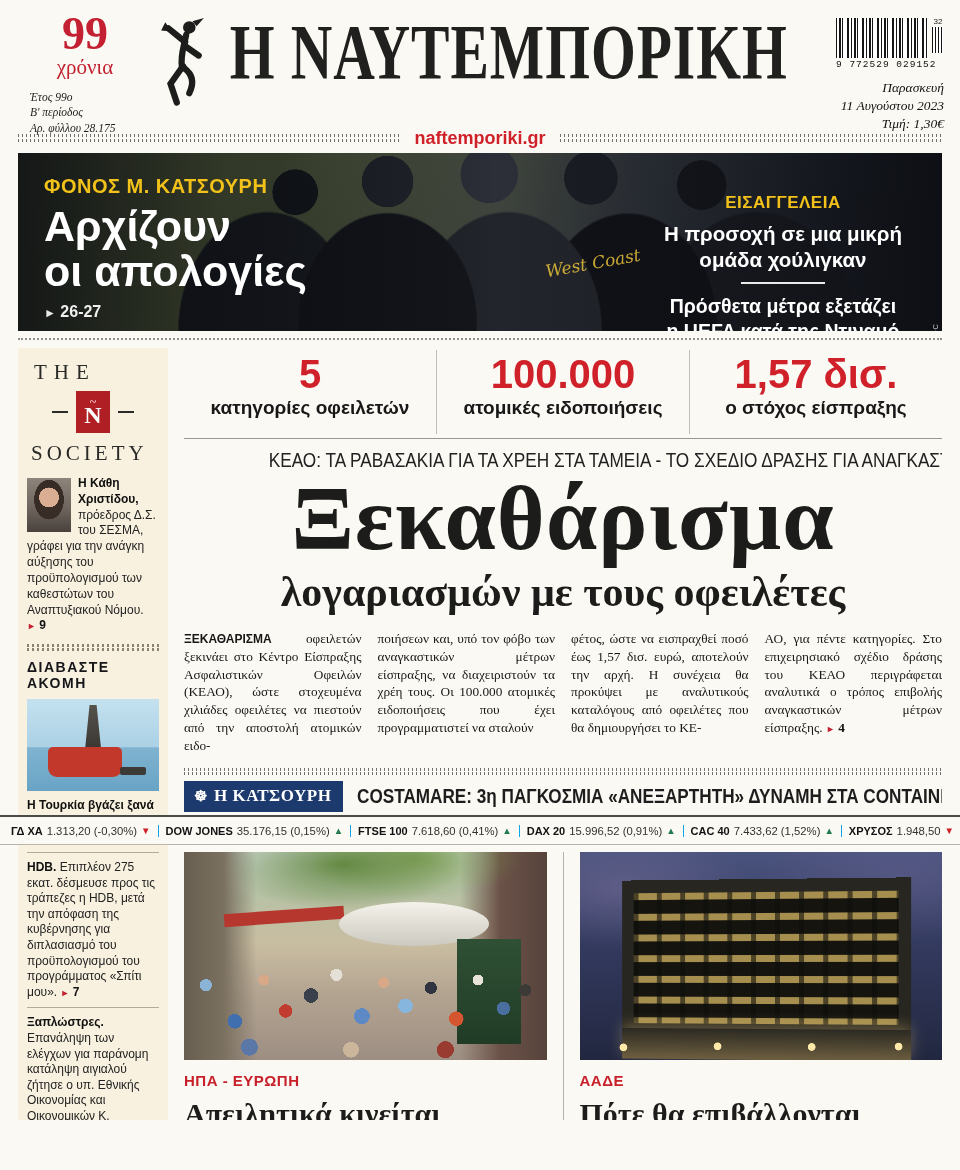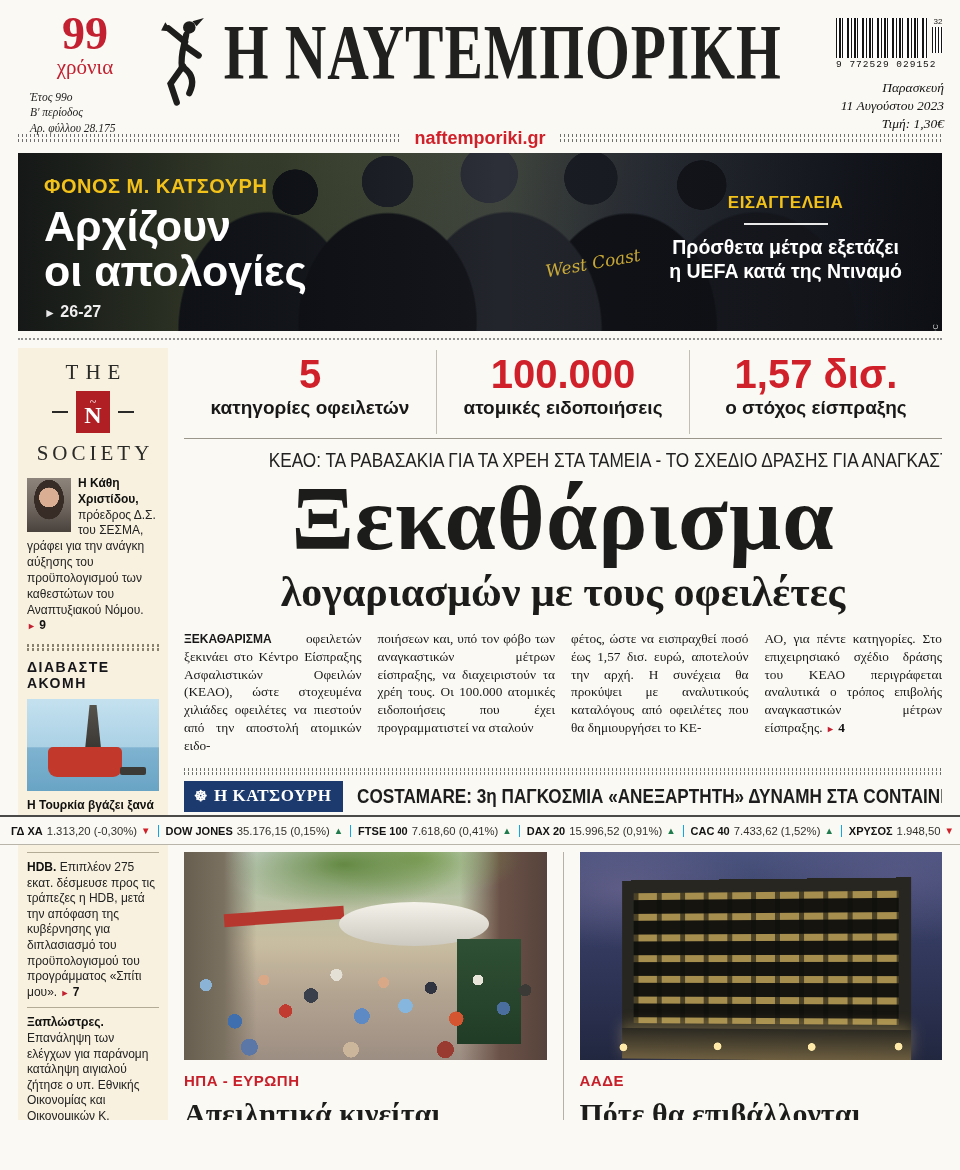--- a/index.html
+++ b/index.html
@@ -6,21 +6,21 @@
   body{width:960px;height:1170px;background:#fbf9f3;font-family:"Liberation Sans",sans-serif;color:#1a1a1a;overflow:hidden;}
   .page{position:relative;width:960px;height:851px;}
 
   
   .masthead{display:flex;align-items:flex-start;padding:10px 16px 0 16px;height:118px;}
   .mh-left{width:138px;text-align:center;padding-top:6px;}
   .mh-years{font-family:"Liberation Serif",serif;font-weight:bold;font-size:46px;line-height:.8;color:#c32031;}
   .mh-years-label{font-family:"Liberation Serif",serif;font-size:21px;color:#c32031;margin-top:2px;}
   .mh-edition{margin-top:10px;text-align:left;padding-left:14px;font-family:"Liberation Serif",serif;font-style:italic;font-size:11.5px;line-height:1.35;color:#222;}
   .mh-hermes{width:58px;padding-top:8px;flex:none;}
-  .mh-title-wrap{flex:1;text-align:left;padding-top:12px;}
+  .mh-title-wrap{flex:1;text-align:center;padding-top:12px;}
   .mh-title{display:inline-block;font-family:"Liberation Serif",serif;font-weight:bold;font-size:60px;letter-spacing:1px;color:#20211f;transform:scaleY(1.32) scaleX(.96);transform-origin:center 70%;white-space:nowrap;}
   .mh-right{width:138px;text-align:right;padding-top:8px;}
   .barcode-wrap{display:inline-block;text-align:left;}
   .barcode-row{display:flex;align-items:flex-start;gap:4px;}
   .barcode{width:92px;height:40px;background:repeating-linear-gradient(90deg,#151515 0 1px,#fff 1px 3px,#151515 3px 5px,#fff 5px 6px,#151515 6px 7px,#fff 7px 11px,#151515 11px 13px,#fff 13px 15px);}
   .barcode-side{width:12px;}
   .barcode-issue{font-size:8px;text-align:center;line-height:1;}
   .barcode-mini{width:11px;height:26px;margin-top:1px;background:repeating-linear-gradient(90deg,#151515 0 1px,#fff 1px 3px);}
   .barcode-digits{font-family:"Liberation Mono",monospace;font-size:9.5px;letter-spacing:1px;margin-top:1px;color:#111;}
   .mh-date{margin-top:8px;font-family:"Liberation Serif",serif;font-style:italic;font-size:13.5px;line-height:1.35;color:#111;}
@@ -55,21 +55,21 @@
   .hero-credit{position:absolute;right:2px;bottom:8px;color:#cfcfcf;font-size:7.5px;transform:rotate(-90deg);transform-origin:right bottom;letter-spacing:1px;}
   .hero-graffiti{position:absolute;left:57%;top:56%;color:#e8c23a;font-family:"DejaVu Serif",serif;font-style:italic;font-size:17px;transform:rotate(-10deg);opacity:.85;}
   .dotrule{border-top:2px dotted #8f8f8f;margin:7px 18px 0 18px;}
 
   
   .main{display:flex;margin:8px 18px 0 18px;height:772px;}
   .sidebar{width:150px;flex:none;background:#f8f1df;padding:8px 9px;box-sizing:border-box;overflow:hidden;}
   .maincol{flex:1;padding-left:16px;overflow:hidden;}
 
   
-  .soc-logo{text-align:center;font-family:"Liberation Serif",serif;color:#2a2a28;}
+  .soc-logo{font-family:"Liberation Serif",serif;color:#2a2a28;}
   .soc-the{font-size:21px;letter-spacing:7px;margin:4px 0 6px 7px;}
   .soc-mid{display:flex;align-items:center;justify-content:center;gap:8px;}
   .soc-dash{width:16px;height:2px;background:#2a2a28;}
   .soc-n{width:34px;height:42px;background:#b01f24;color:#fff;display:flex;flex-direction:column;align-items:center;justify-content:center;line-height:.8;}
   .soc-n .tld{font-size:12px;line-height:.6;}
   .soc-n .nn{font-size:24px;font-weight:bold;}
   .soc-word{font-size:21px;letter-spacing:4px;margin:8px 0 10px 4px;}
   .sb-feature{font-size:12px;line-height:1.32;color:#222;}
   .portrait{float:left;width:44px;height:54px;margin:2px 7px 2px 0;background:
     radial-gradient(circle 10px at 50% 36%,#d9ae93 98%,transparent),
@@ -234,20 +234,24 @@
     <div class="hero-left">
       <div class="hero-kicker">ΦΟΝΟΣ Μ. ΚΑΤΣΟΥΡΗ</div>
       <div class="hero-headline">
         <div>Αρχίζουν</div>
         <div>οι απολογίες</div>
       </div>
       <div class="hero-pages"><span class="arr">►</span> <span>26-27</span></div>
     </div>
     <div class="hero-right">
       <div class="hero-right-kicker">ΕΙΣΑΓΓΕΛΕΙΑ</div>
+      <div class="hero-right-l1">
+        <div>Η προσοχή σε μια μικρή</div>
+        <div>ομάδα χούλιγκαν</div>
+      </div>
       <div class="hero-right-div"></div>
       <div class="hero-right-l2">
         <div>Πρόσθετα μέτρα εξετάζει</div>
         <div>η UEFA κατά της Ντιναμό</div>
       </div>
     </div>
     <div class="hero-credit">SOOC</div>
   </div>
   <div class="dotrule"></div>
 

